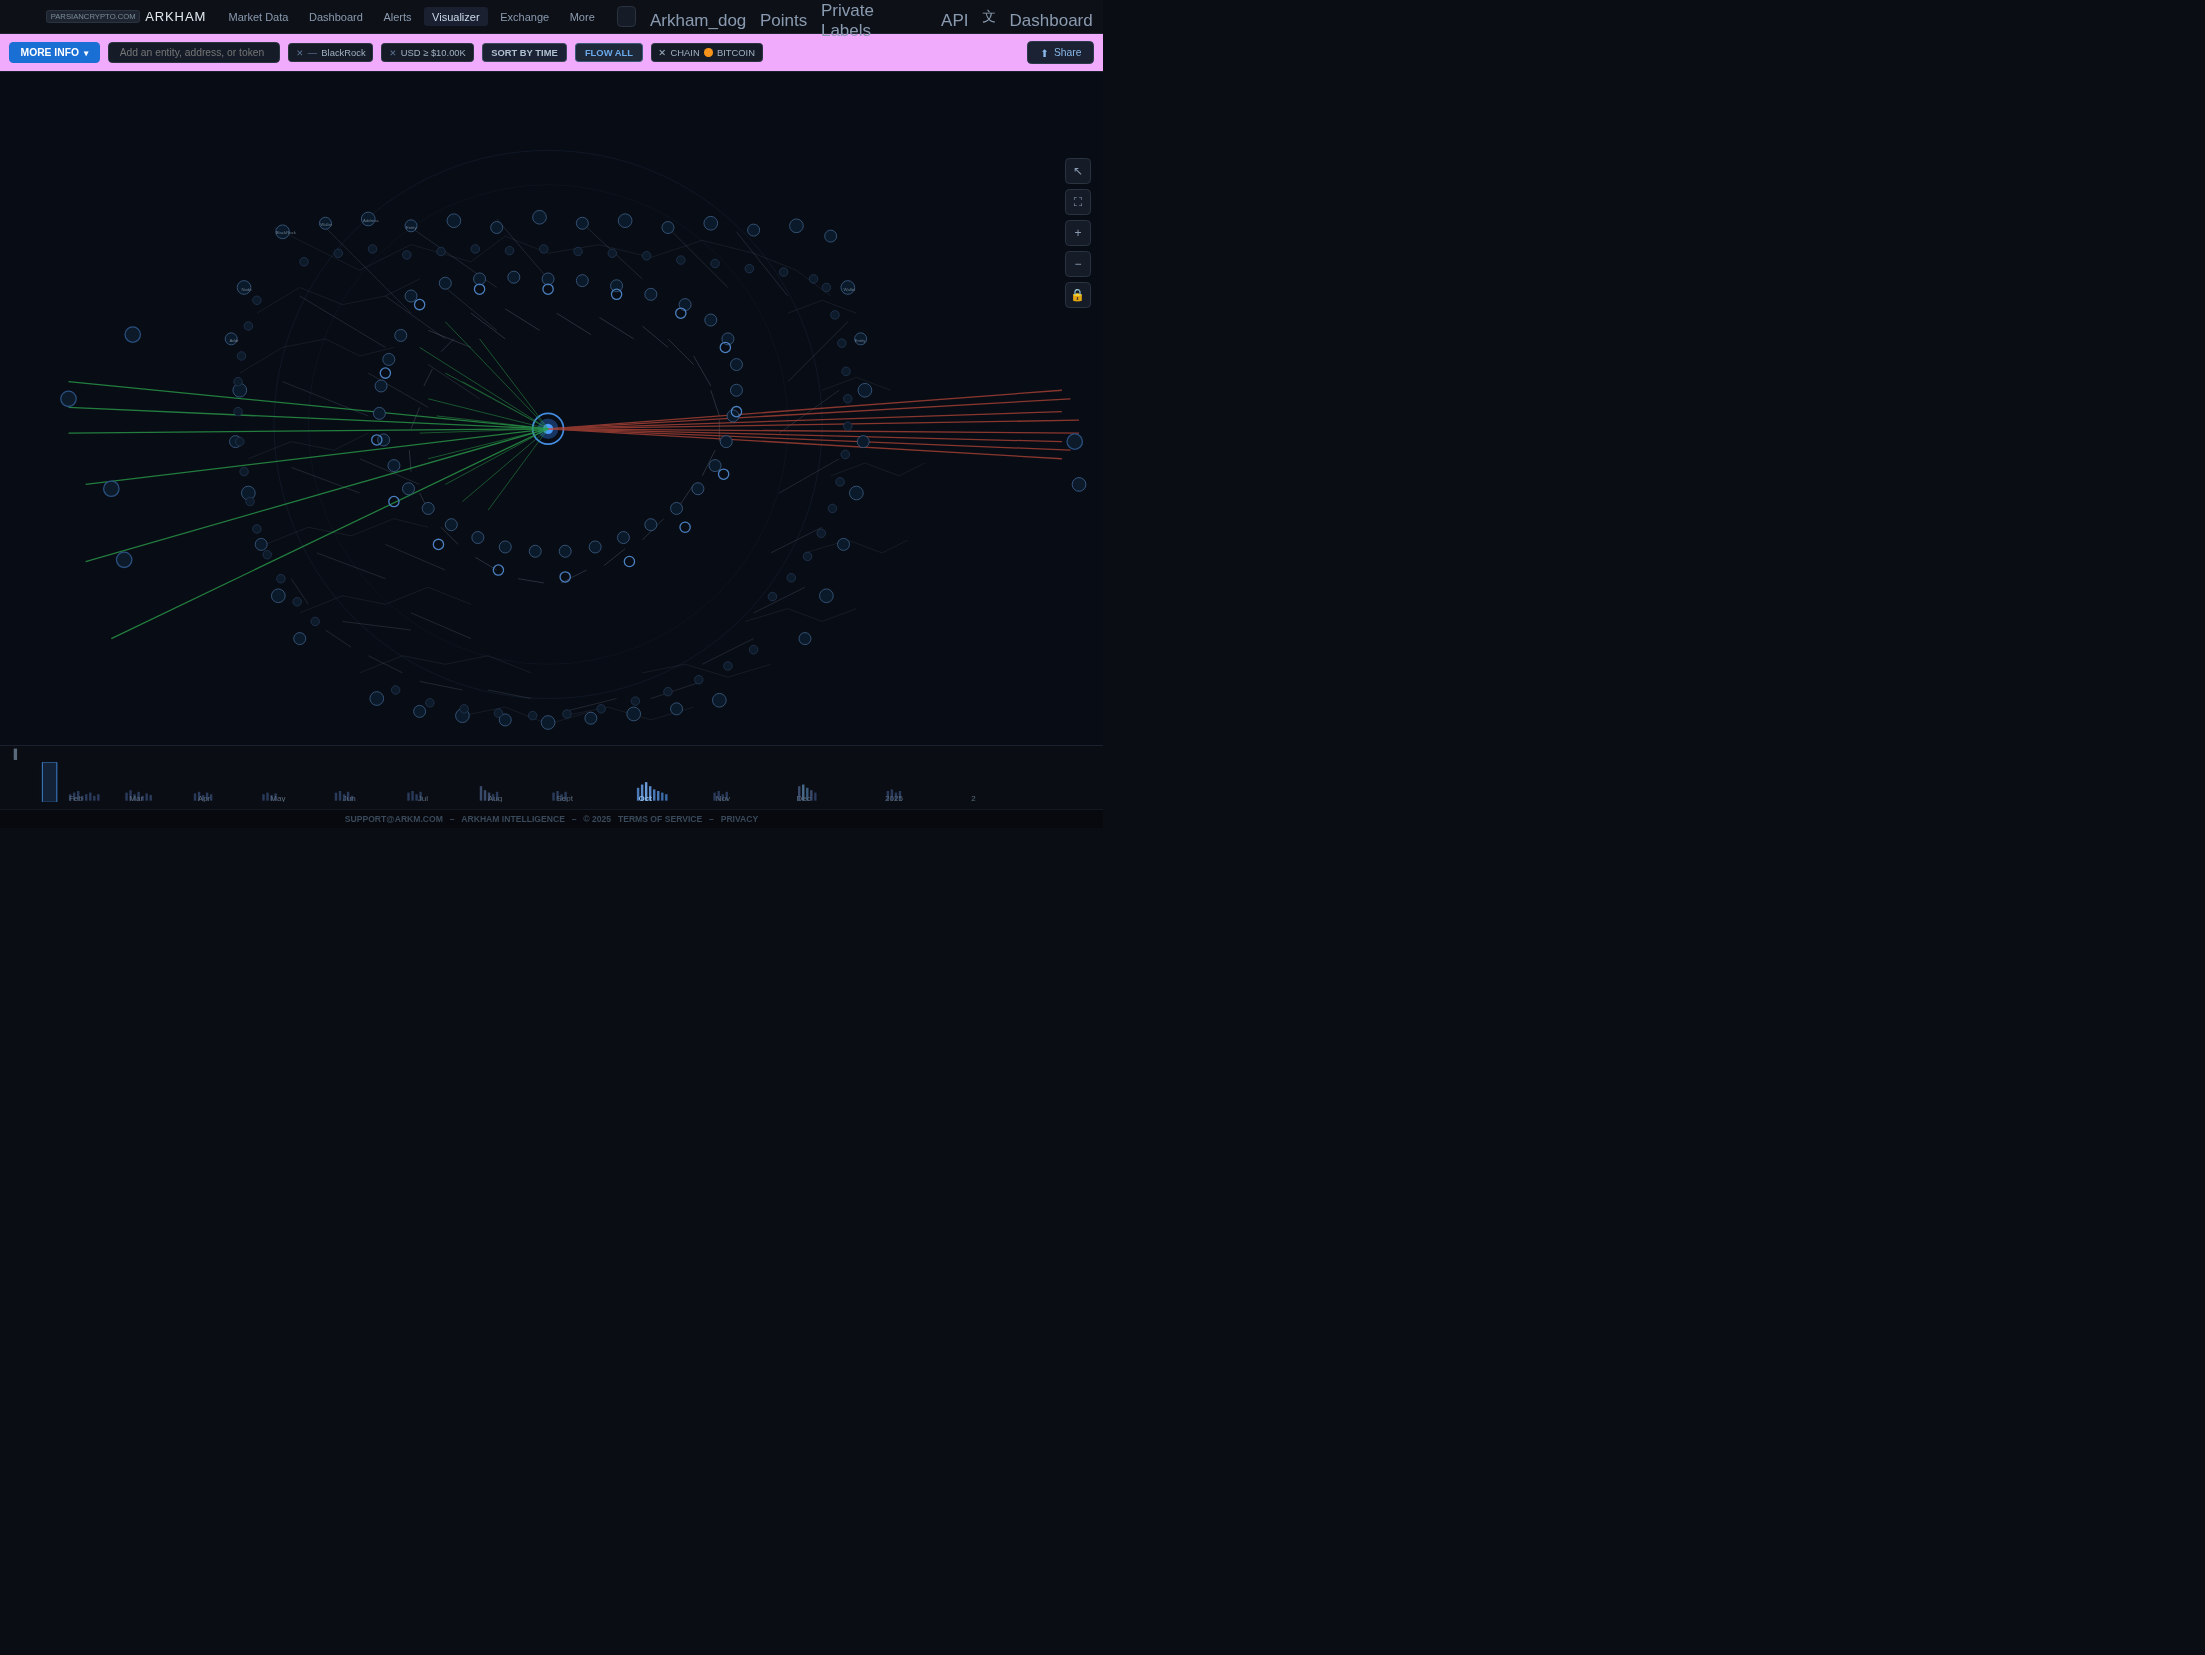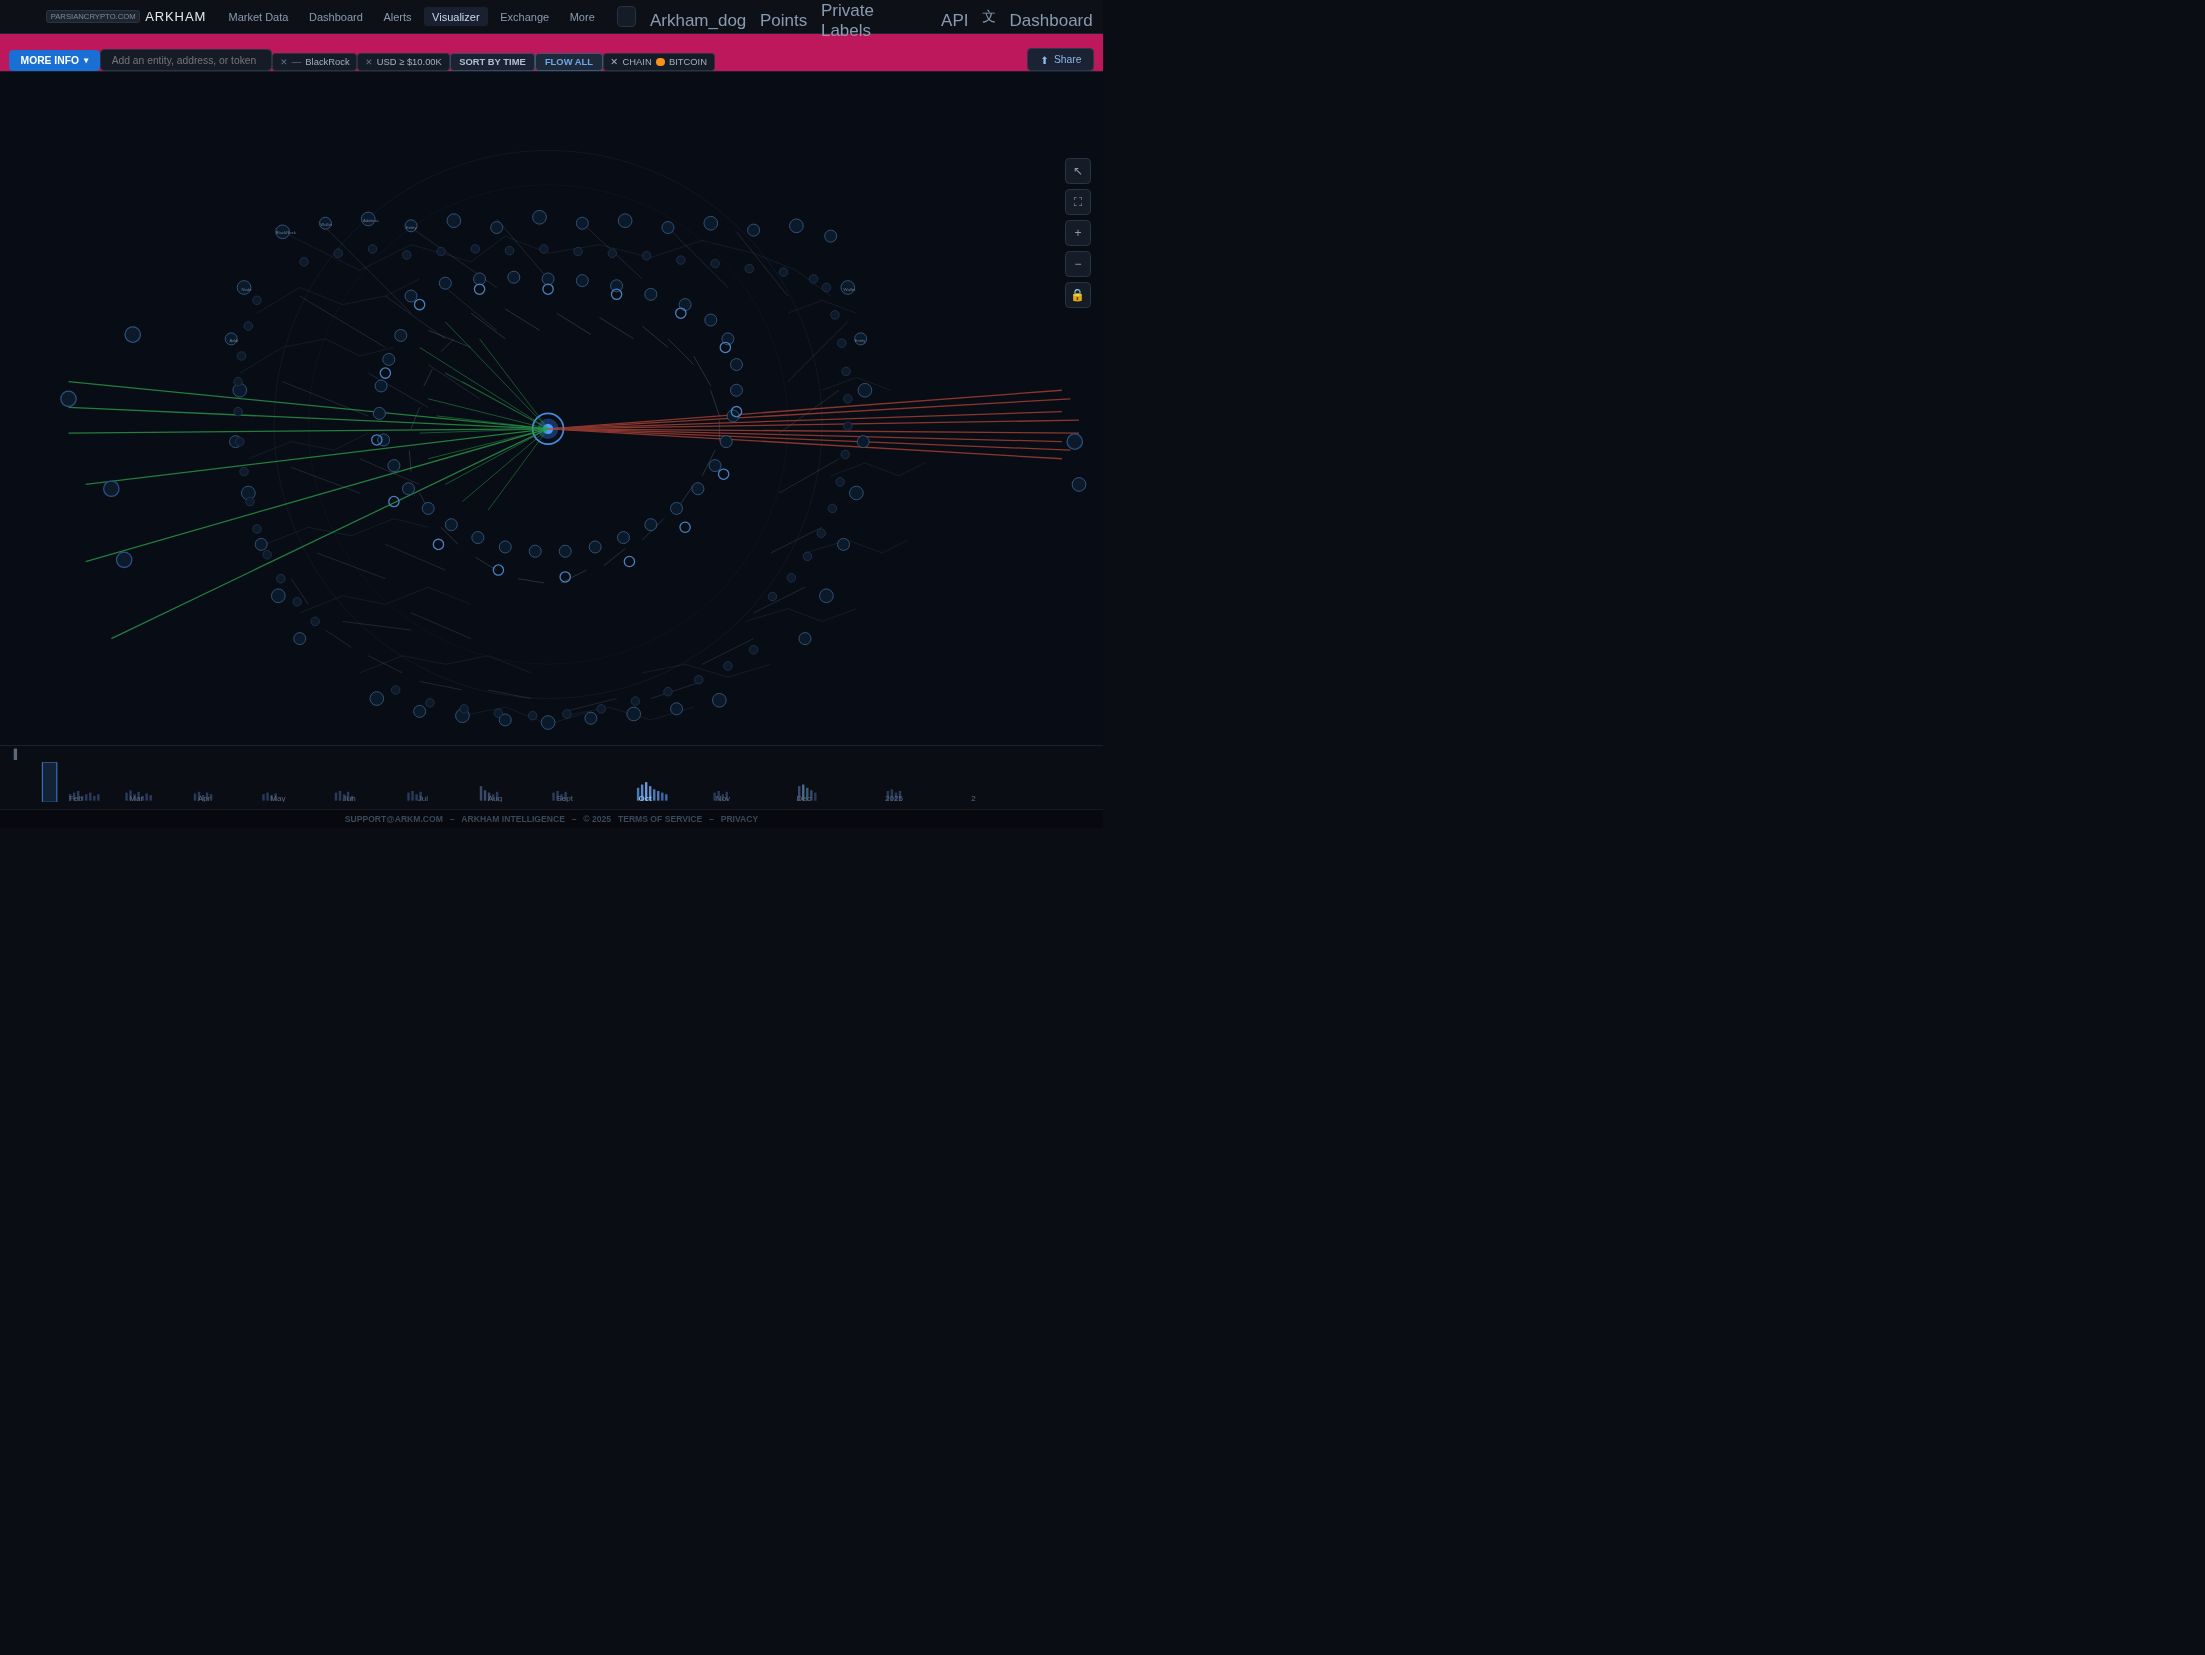--- a/index.html
+++ b/index.html
@@ -88,26 +88,26 @@
       cursor: pointer;
       color: #8a9ab0;
     }
 
     
     .toolbar {
       position: absolute;
       top: 34px;
       left: 0; right: 0;
       height: 38px;
-      background: #be185d;
+      background: #f0abfc;
       border-bottom: 0.9px solid #1a2030;
       display: flex;
-      align-items: flex-end;
+      align-items: center;
       padding: 0 8.6px;
-      gap: 0;
+      gap: 8px;
       z-index: 99;
     }
     .btn-more-info {
       background: #1a6fd4;
       color: #fff;
       border: none;
       border-radius: 4.3px;
       padding: 5.1px 12px;
       font-size: 10.3px;
       font-weight: 600;

